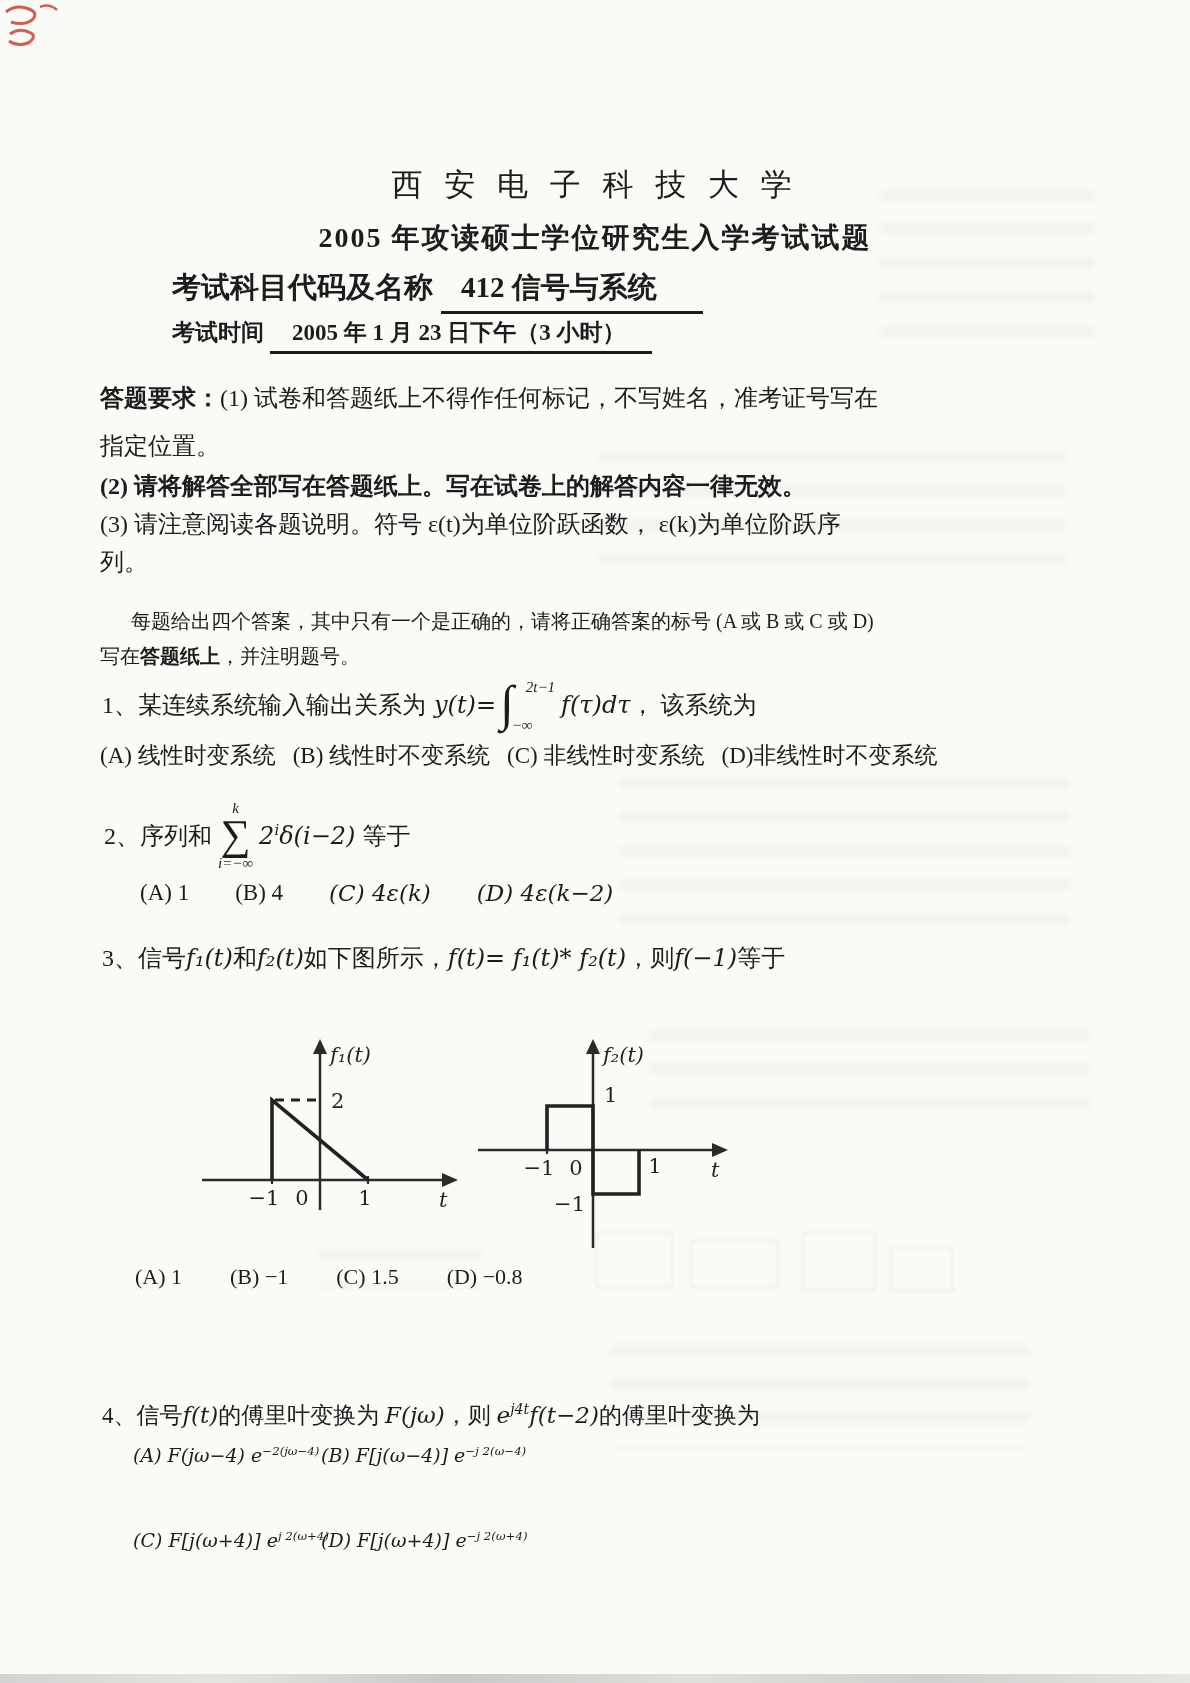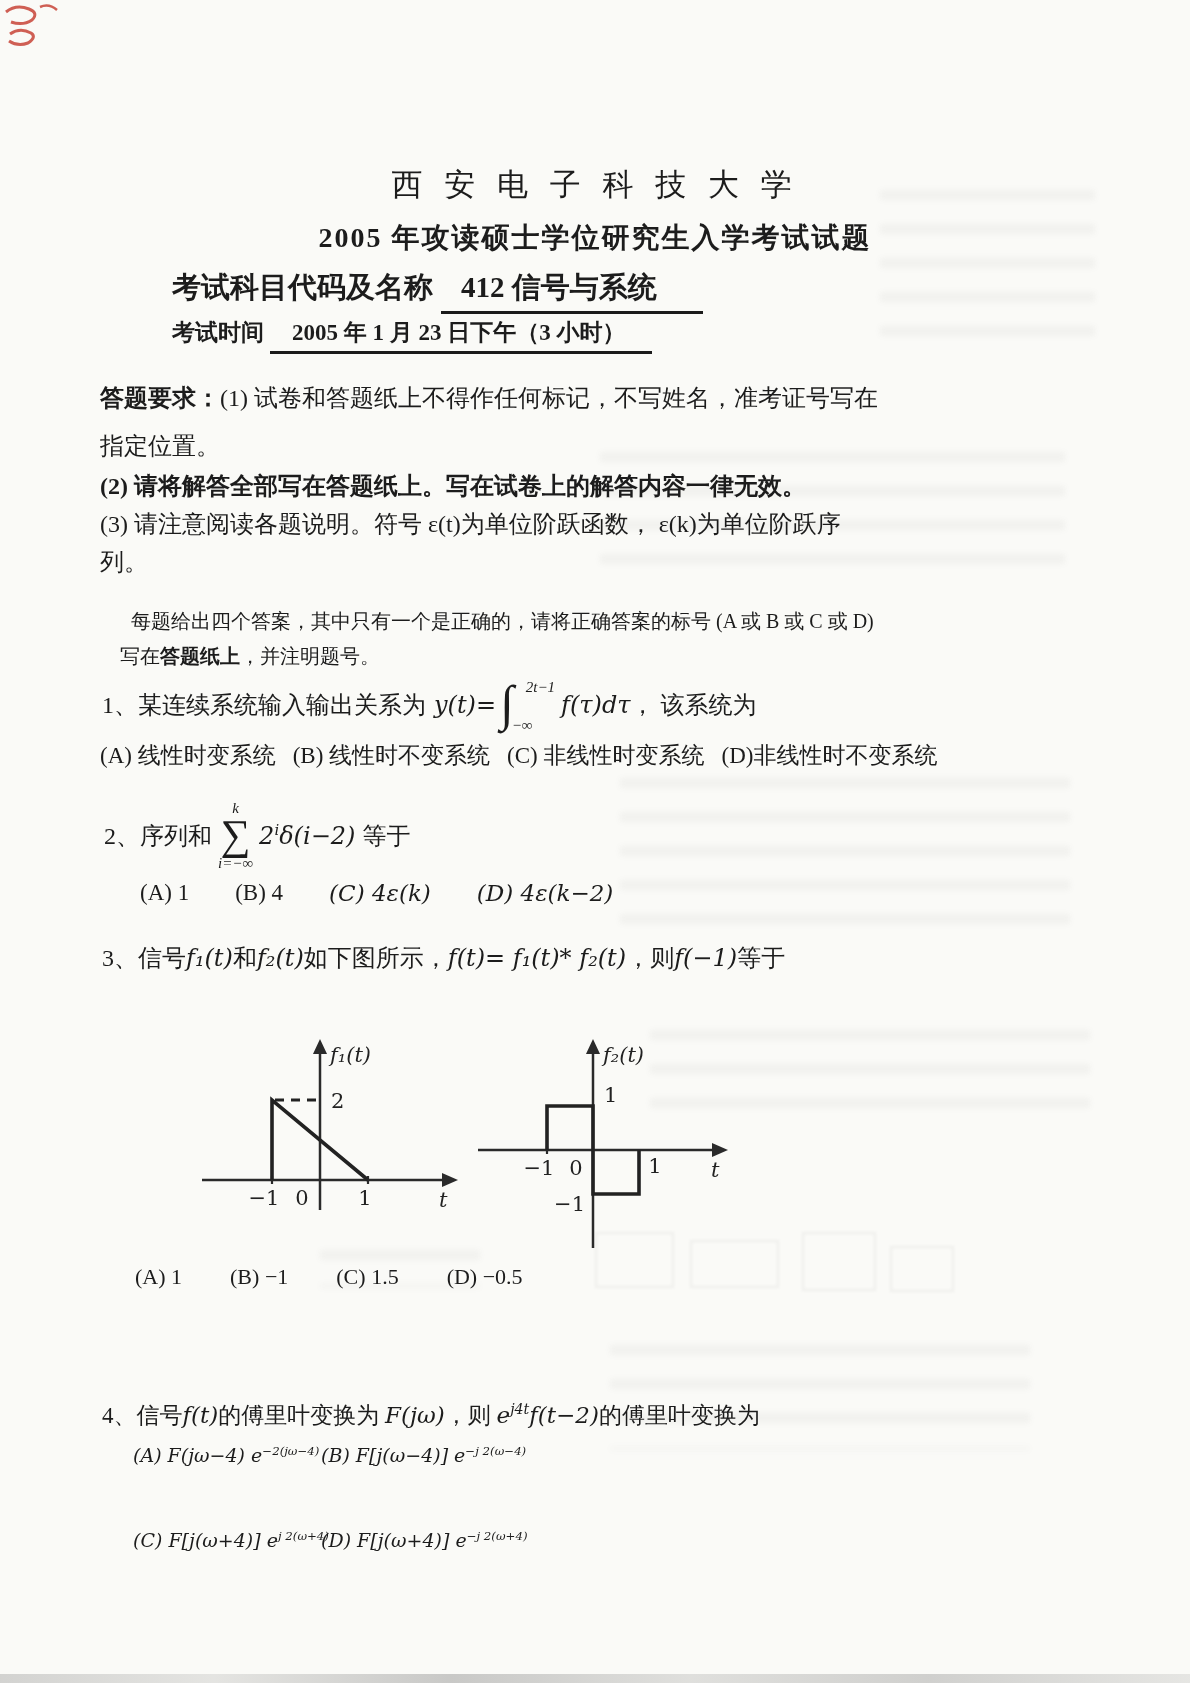--- a/index.html
+++ b/index.html
@@ -102,21 +102,21 @@
 
   <div class="abs bodyline" style="top:382px;left:100px;">
     <span class="req-label">答题要求：</span><span>(1) 试卷和答题纸上不得作任何标记，不写姓名，准考证号写在</span>
   </div>
   <div class="abs bodyline" style="top:430px;left:100px;">指定位置。</div>
   <div class="abs bodyline bold" style="top:470px;left:100px;">(2) 请将解答全部写在答题纸上。写在试卷上的解答内容一律无效。</div>
   <div class="abs bodyline" style="top:508px;left:100px;">(3) 请注意阅读各题说明。符号 ε(t)为单位阶跃函数， ε(k)为单位阶跃序</div>
   <div class="abs bodyline" style="top:546px;left:100px;">列。</div>
 
   <div class="abs noteline" style="top:608px;left:131px;">每题给出四个答案，其中只有一个是正确的，请将正确答案的标号 (A 或 B 或 C 或 D)</div>
-  <div class="abs noteline" style="top:643px;left:100px;margin-left:20px;">
+  <div class="abs noteline" style="top:643px;left:100px;">
     <span>写在</span><span class="bold">答题纸上</span><span>，并注明题号。</span>
   </div>
 
   <div class="abs stem-flex bodyline" style="top:668px;left:102px;height:74px;">
     <span>1、某连续系统输入输出关系为</span>
     <span class="mi" style="margin:0 4px 0 8px;">y(t)=</span>
     <span class="int-sign">∫</span>
     <span class="int-lims">
       <span class="u">2t−1</span>
       <span class="l">−∞</span>
@@ -183,21 +183,21 @@
       <text x="117" y="173" text-anchor="end">−1</text>
       <text x="243" y="139" font-style="italic">t</text>
       <text x="135" y="24" font-style="italic">f₂(t)</text>
     </svg>
   </div>
 
   <div class="abs opt-row q3opts">
     <span class="opt"><span>(A)</span> <span>1</span></span>
     <span class="opt"><span>(B)</span> <span>−1</span></span>
     <span class="opt"><span>(C)</span> <span>1.5</span></span>
-    <span class="opt"><span>(D)</span> <span>−0.5</span></span>
+    <span class="opt"><span>(D)</span> <span>−0.8</span></span>
   </div>
 
   <div class="abs" style="top:1400px;left:102px;font-size:23px;">
     <span>4、信号</span><span class="mi">f(t)</span><span>的傅里叶变换为</span> <span class="mi">F(jω)</span><span>，则</span> <span class="mi"><span>e</span><sup>j4t</sup><span>f(t−2)</span></span><span>的傅里叶变换为</span>
   </div>
   <div class="abs opt-row q4row" style="top:1444px;left:133px;">
     <span class="q4col mi"><span>(A)</span> <span>F(jω−4) e</span><sup>−2(jω−4)</sup></span>
     <span class="q4col mi"><span>(B)</span> <span>F[j(ω−4)] e</span><sup>−j 2(ω−4)</sup></span>
   </div>
   <div class="abs opt-row q4row" style="top:1529px;left:133px;">

